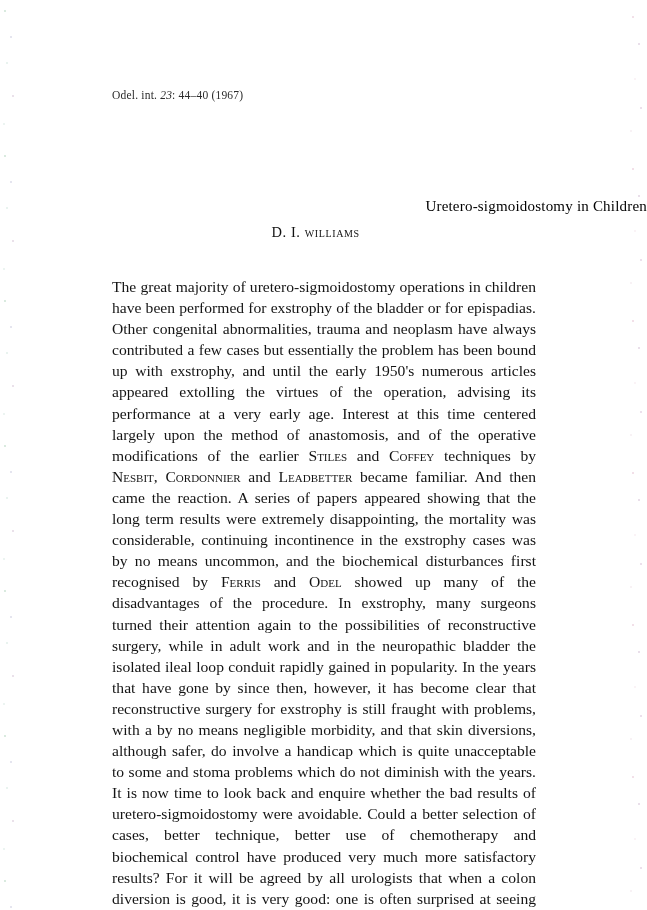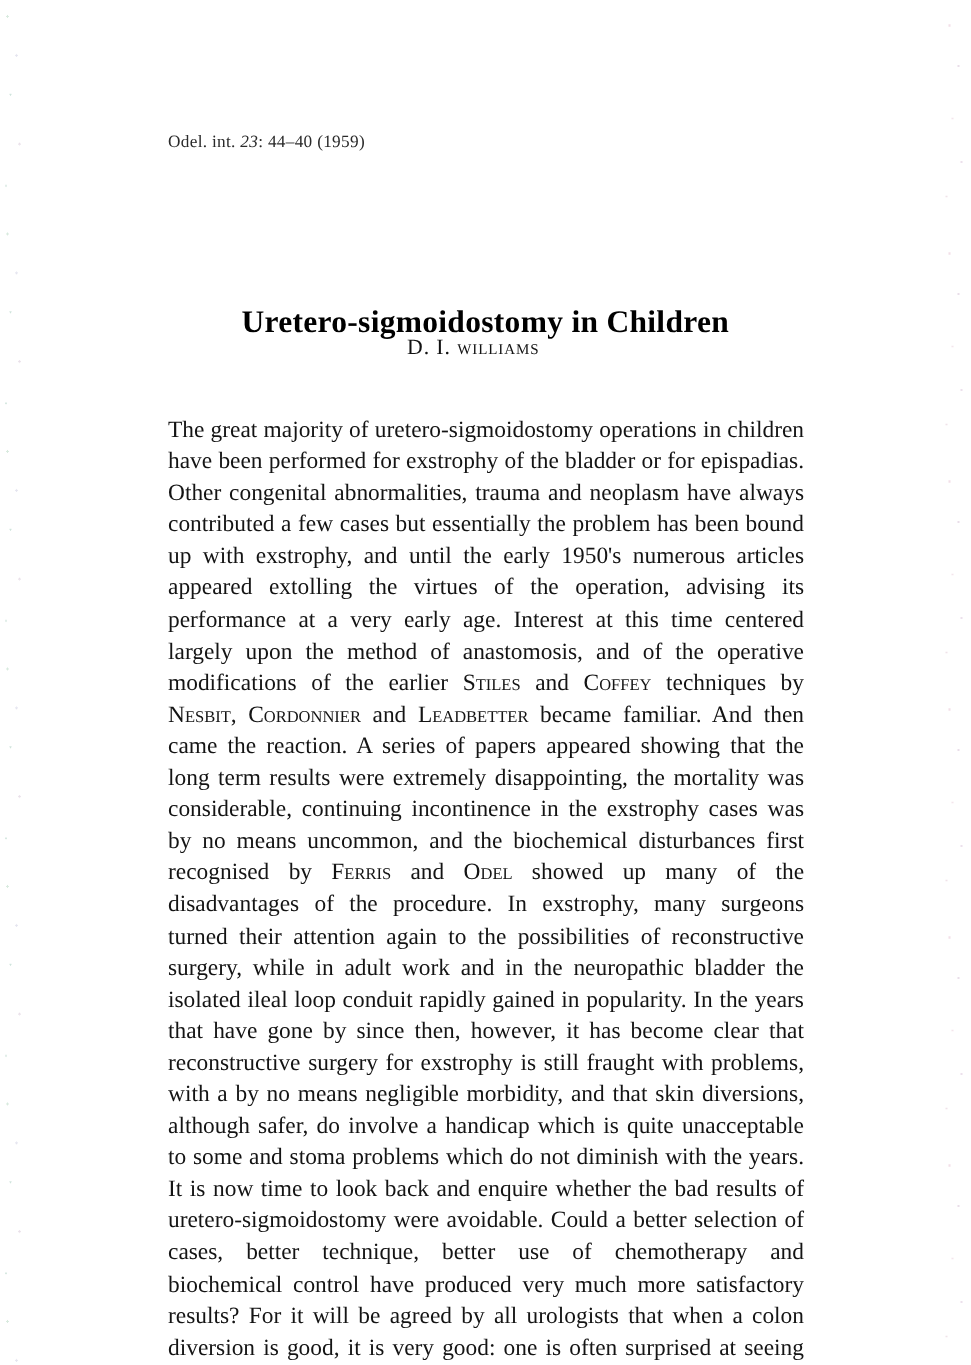--- a/index.html
+++ b/index.html
@@ -65,23 +65,23 @@
   .journal-ref .vol {
     font-style: italic;
     margin-top: 48px;
   }
 
   .article-title {
     position: absolute;
     left: 0;
     right: 0;
     top: 188px;
-    text-align: center;
-    font-size: 21px;
-    font-weight: bold;
+    text-align: right;
+    font-size: 15px;
+    font-weight: normal;
     letter-spacing: 0.2px;
     color: #000000;
   }
 
   .byline {
     position: absolute;
     left: 0;
     right: 16px;
     top: 224px;
     text-align: center;
@@ -119,21 +119,21 @@
 
 <div class="page">
 
   <div class="speckle speckle-left"></div>
   <div class="speckle speckle-right"></div>
 
   <div class="journal-ref">
     <span>Odel. int.</span>
     <span class="vol">23</span><span>:</span>
     <span>44–40</span>
-    <span>(1959)</span>
+    <span>(1967)</span>
   </div>
 
   <h1 class="article-title">Uretero-sigmoidostomy in Children</h1>
 
   <div class="byline">
     <span>D. I.</span>
     <span class="sc">Williams</span>
   </div>
 
   <div class="body-text">

